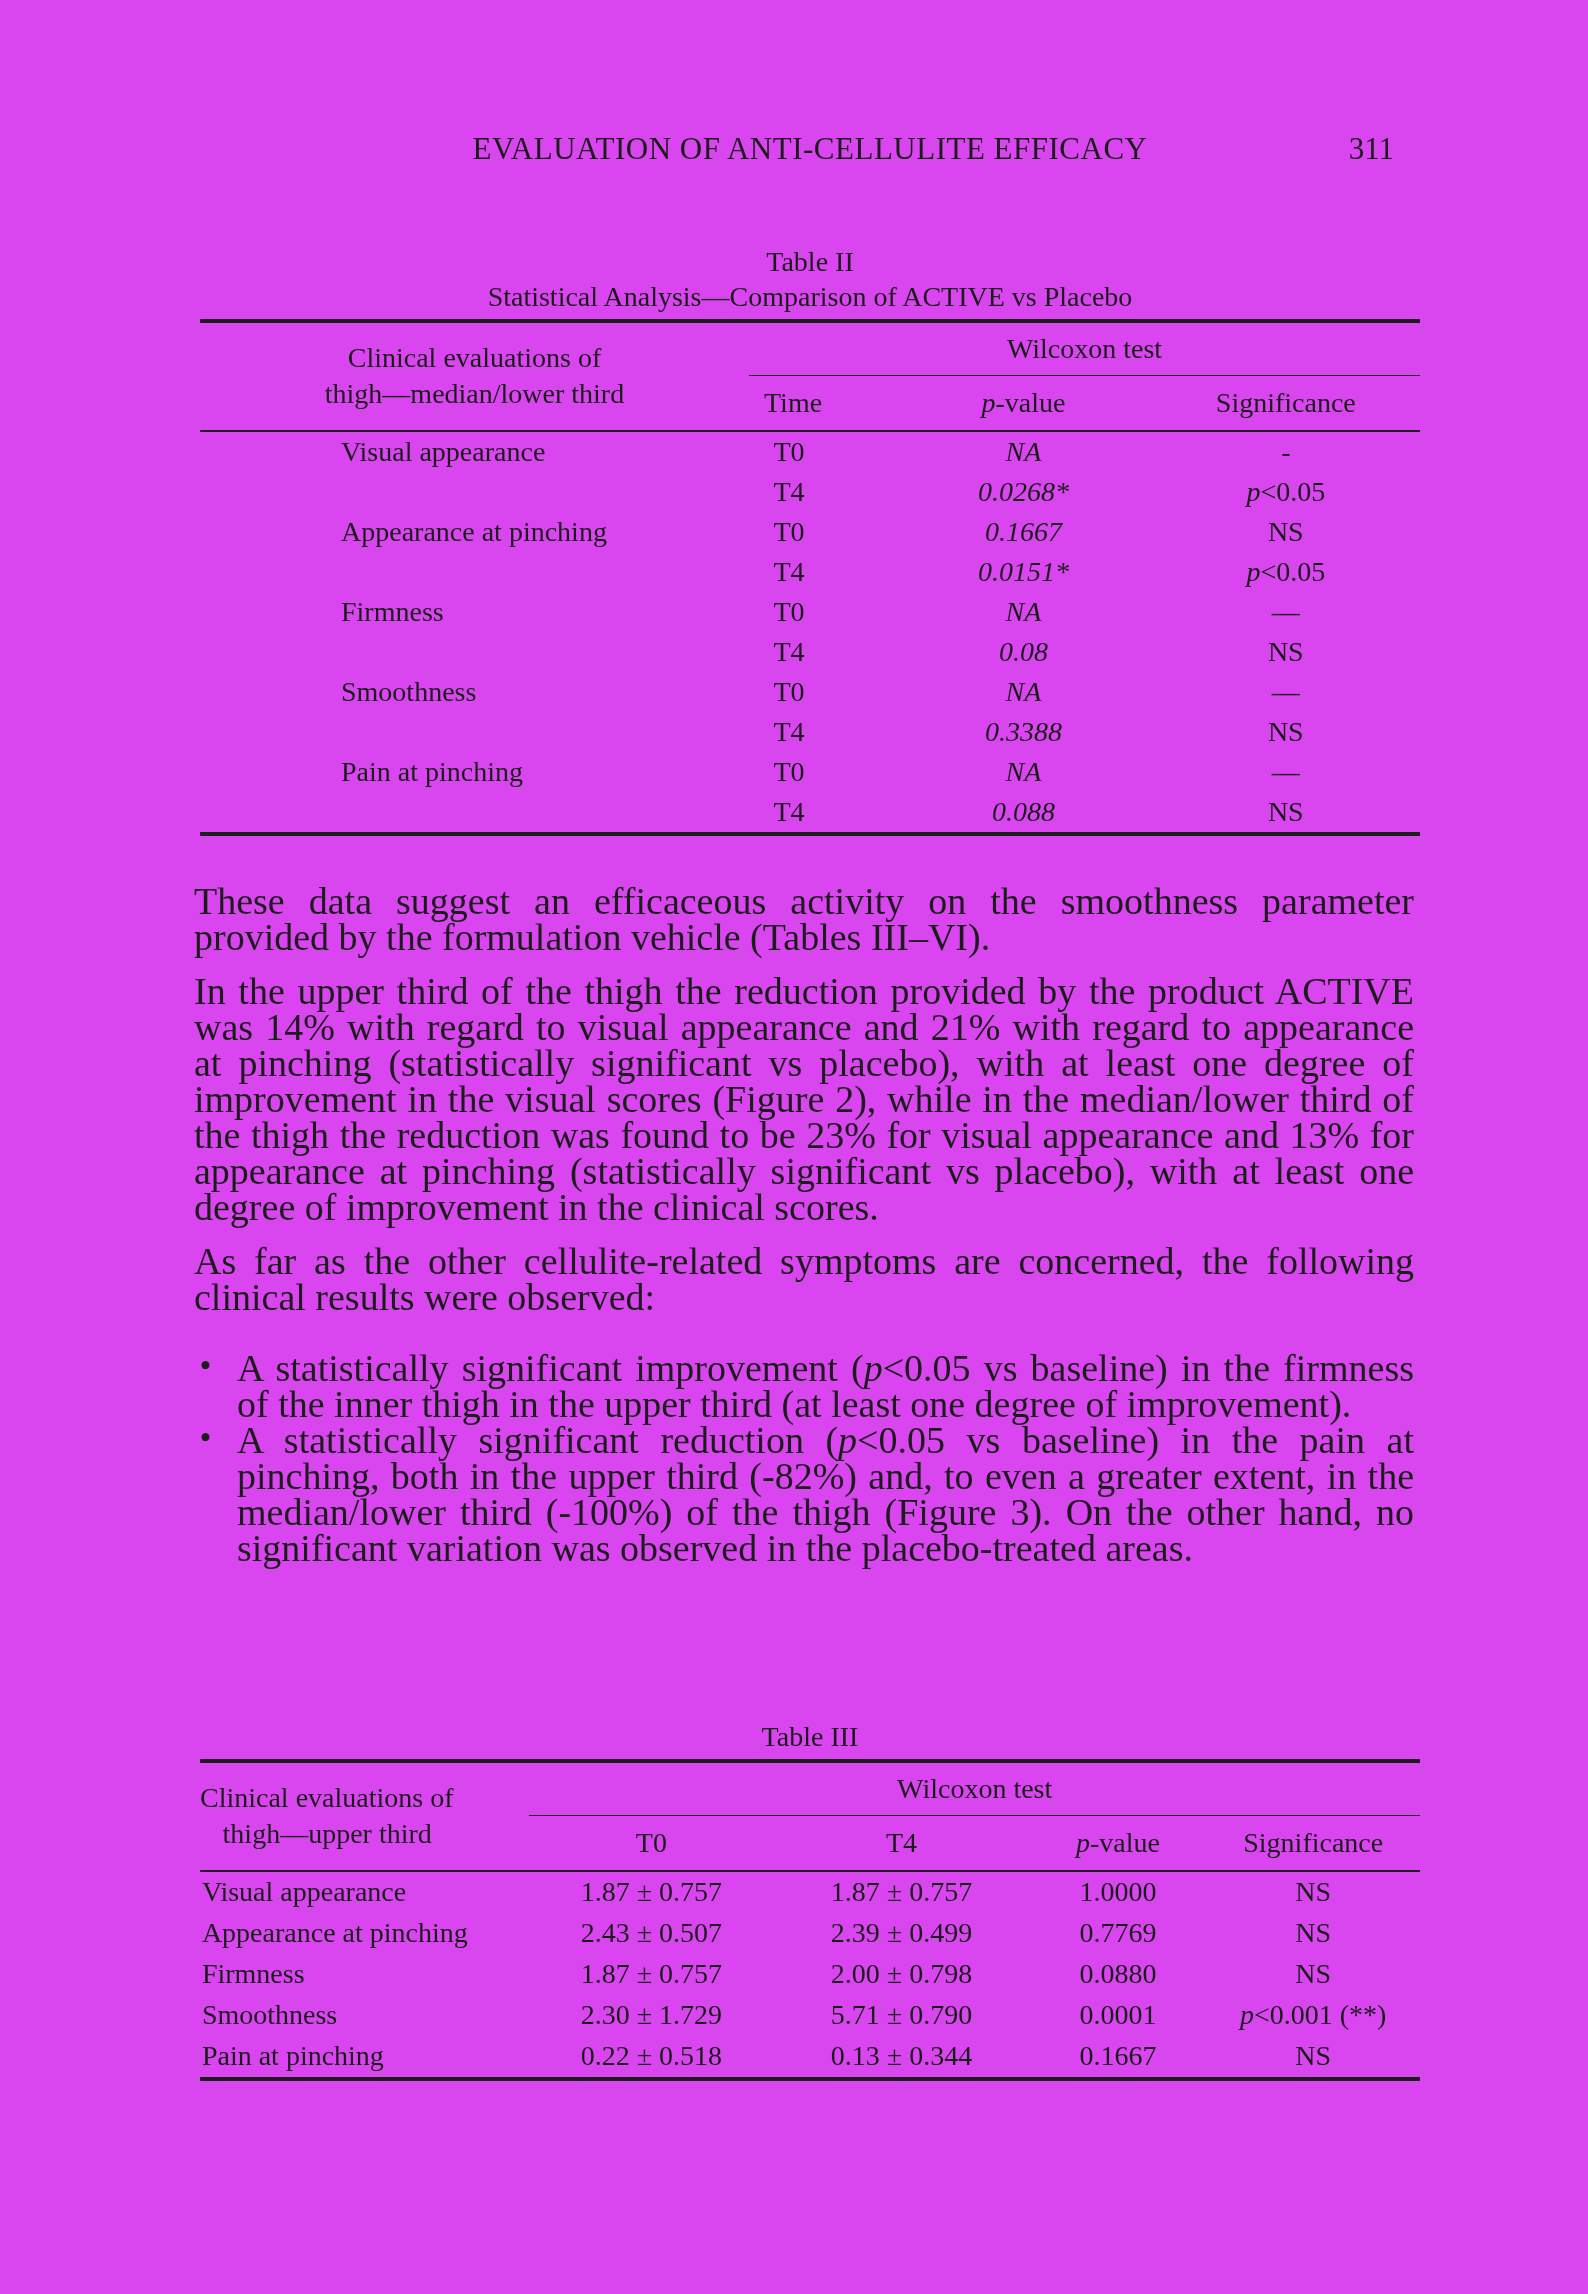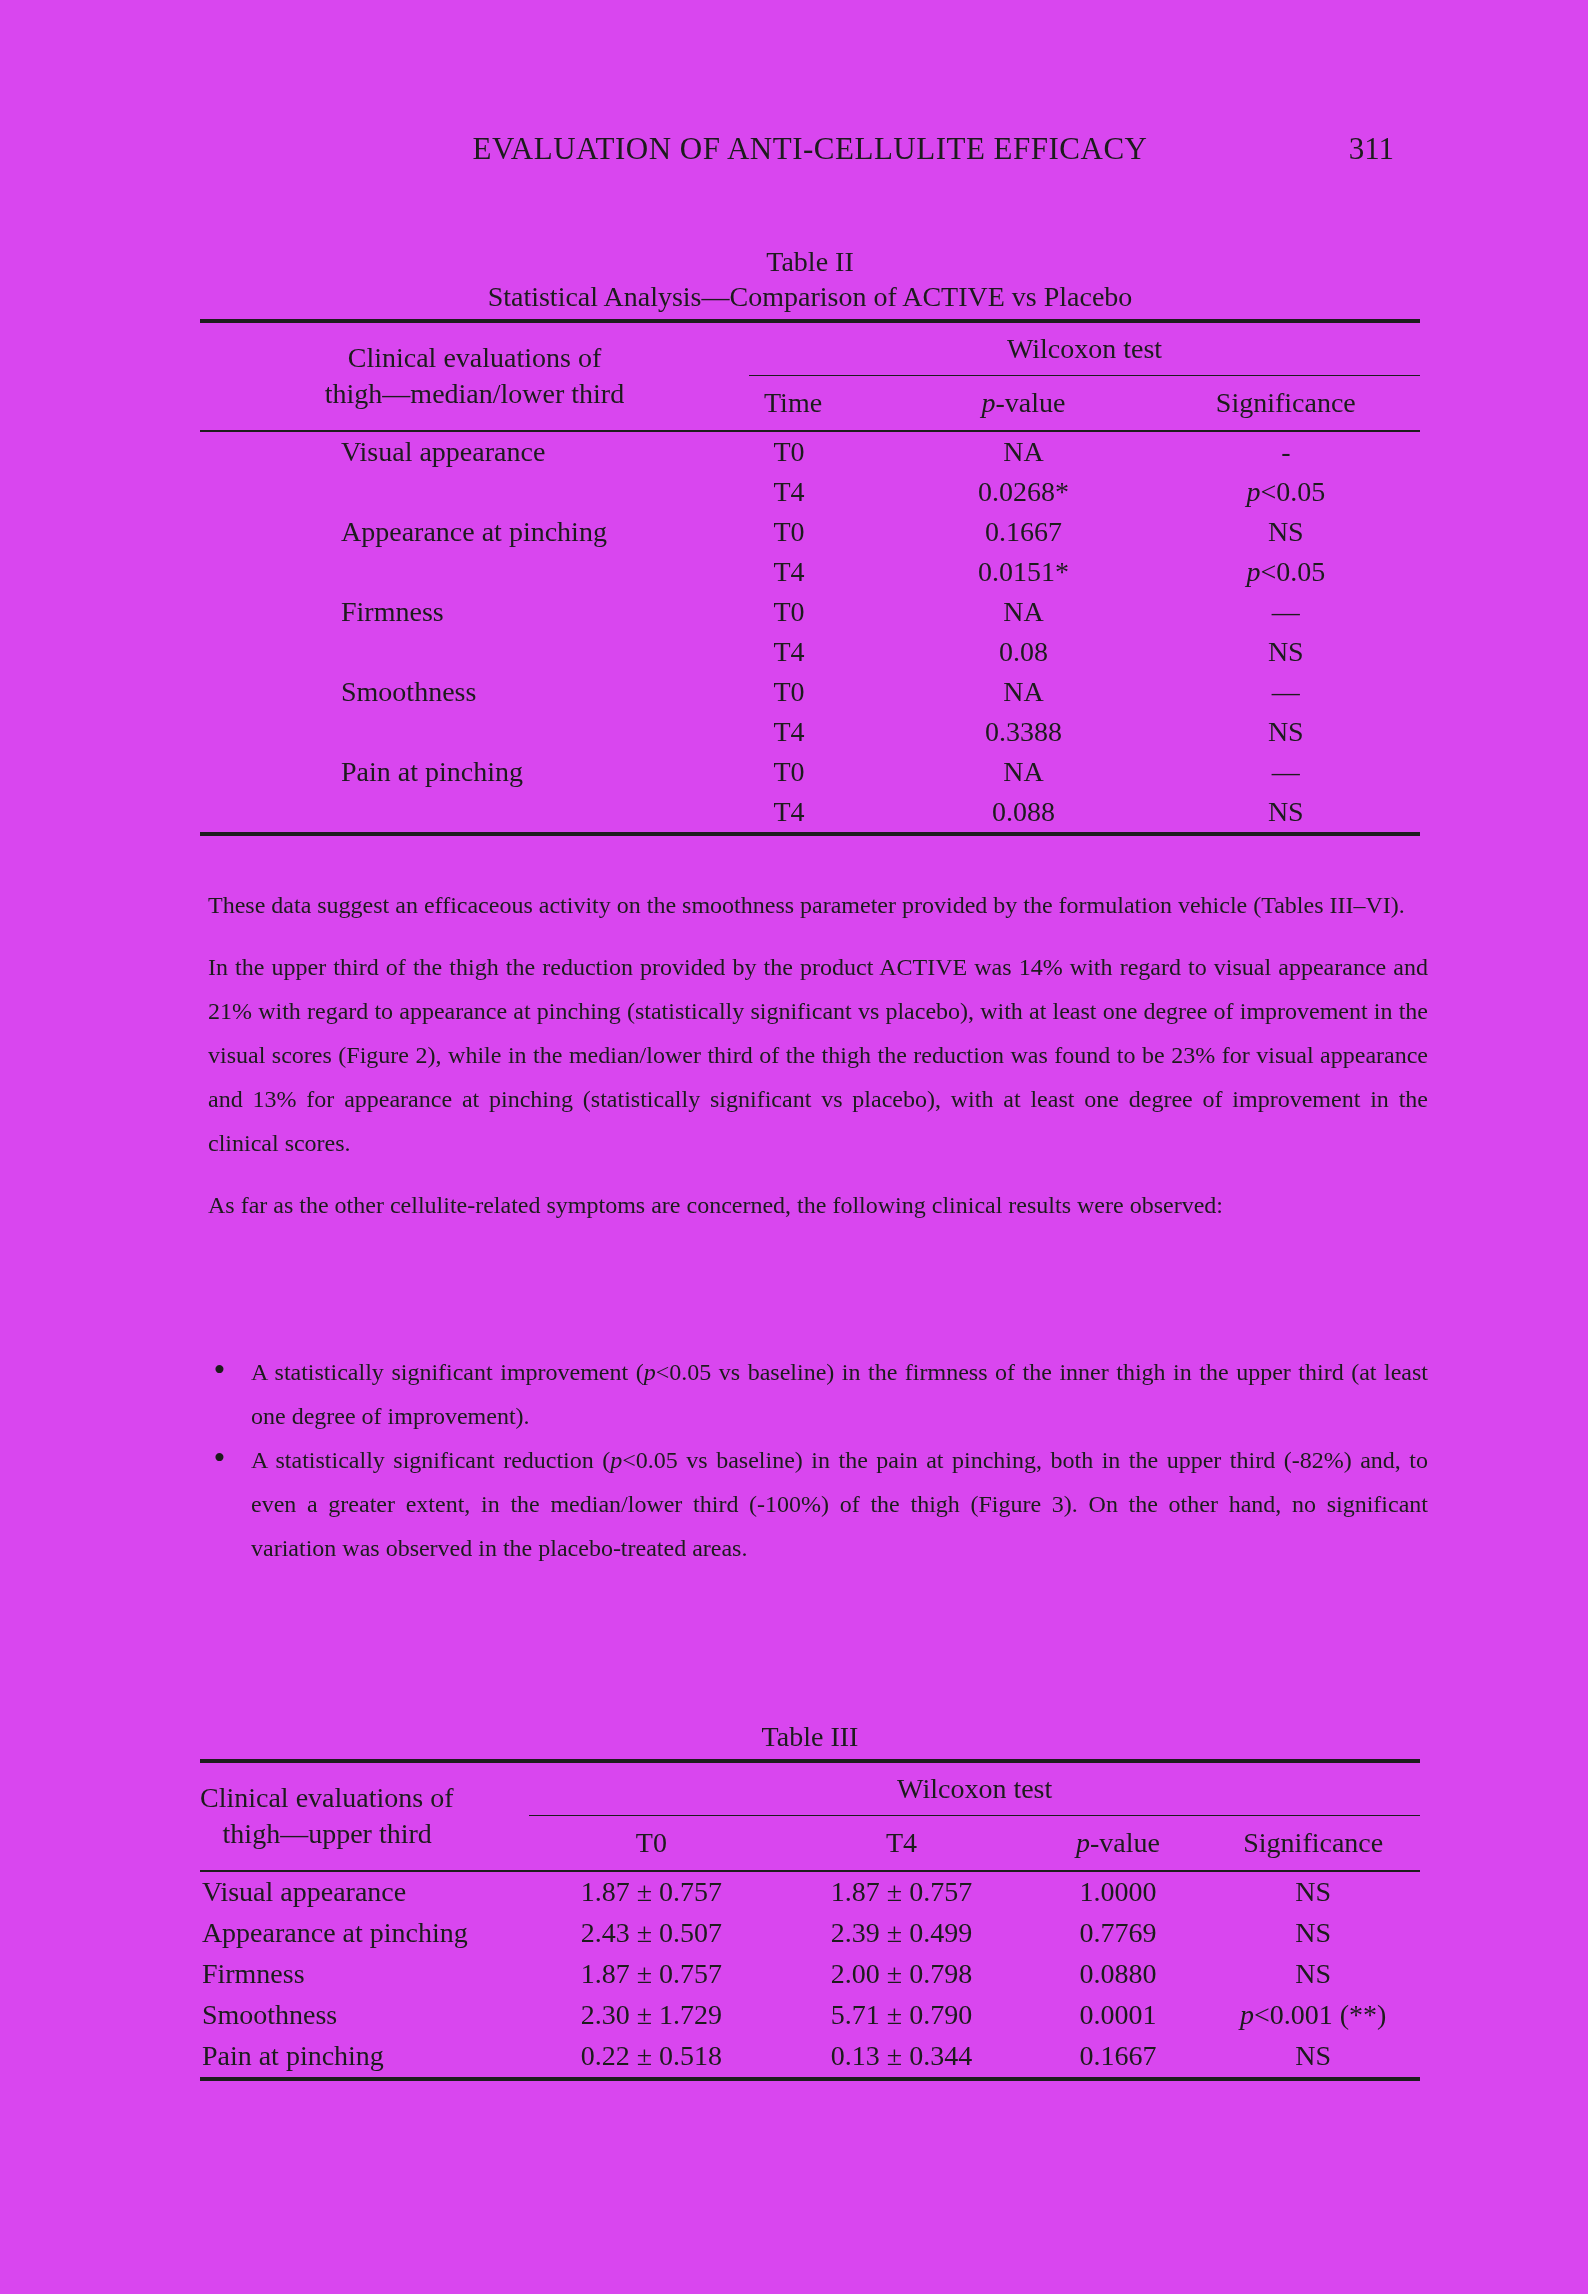--- a/index.html
+++ b/index.html
@@ -50,37 +50,37 @@
     border-bottom: 1.9px solid #1d1d1d;
     height: 52px;
   }
   .tbl .head-row th { height: 54px; }
   .tbl th.stub { text-align: center; line-height: 36px; }
 
   
   #table2 tbody td { height: 40px; }
   #table2 .param { text-align: left; padding-left: 141px; }
   #table2 .time  { text-align: left; padding-left: 24.5px; }
-  #table2 .pval  { text-align: center; }
+  #table2 .pval  { text-align: center; font-style: italic; }
   #table2 .sig   { text-align: center; }
   #table2 th.c-time { text-align: left; padding-left: 15px; }
   #table2 th.c-p, #table2 th.c-sig { text-align: center; }
 
   
   #table3 tbody td { height: 41px; }
   #table3 th.stub { text-align: left; }
   #table3 th.stub .stub-l2 { padding-left: 22.6px; }
   #table3 .param { text-align: left; padding-left: 1.9px; }
   #table3 .num, #table3 .pval, #table3 .sig { text-align: center; }
   #table3 th.c-num, #table3 th.c-p, #table3 th.c-sig { text-align: center; }
 
   
   .body-text {
-    position: absolute; left: 208px; width: 1220px;
-    font-size: 24px; line-height: 44px;
+    position: absolute; left: 194px; width: 1220px;
+    font-size: 38px; line-height: 36px;
     text-align: justify;
   }
   #paragraphs { top: 883px; }
   #paragraphs p { margin: 0; }
   #paragraphs p + p { margin-top: 18px; }
 
   #bullet-list { top: 1350px; }
   #bullet-list ul { list-style: none; margin: 0; padding: 0; }
   #bullet-list li { position: relative; padding-left: 43px; }
   #bullet-list li::before {

